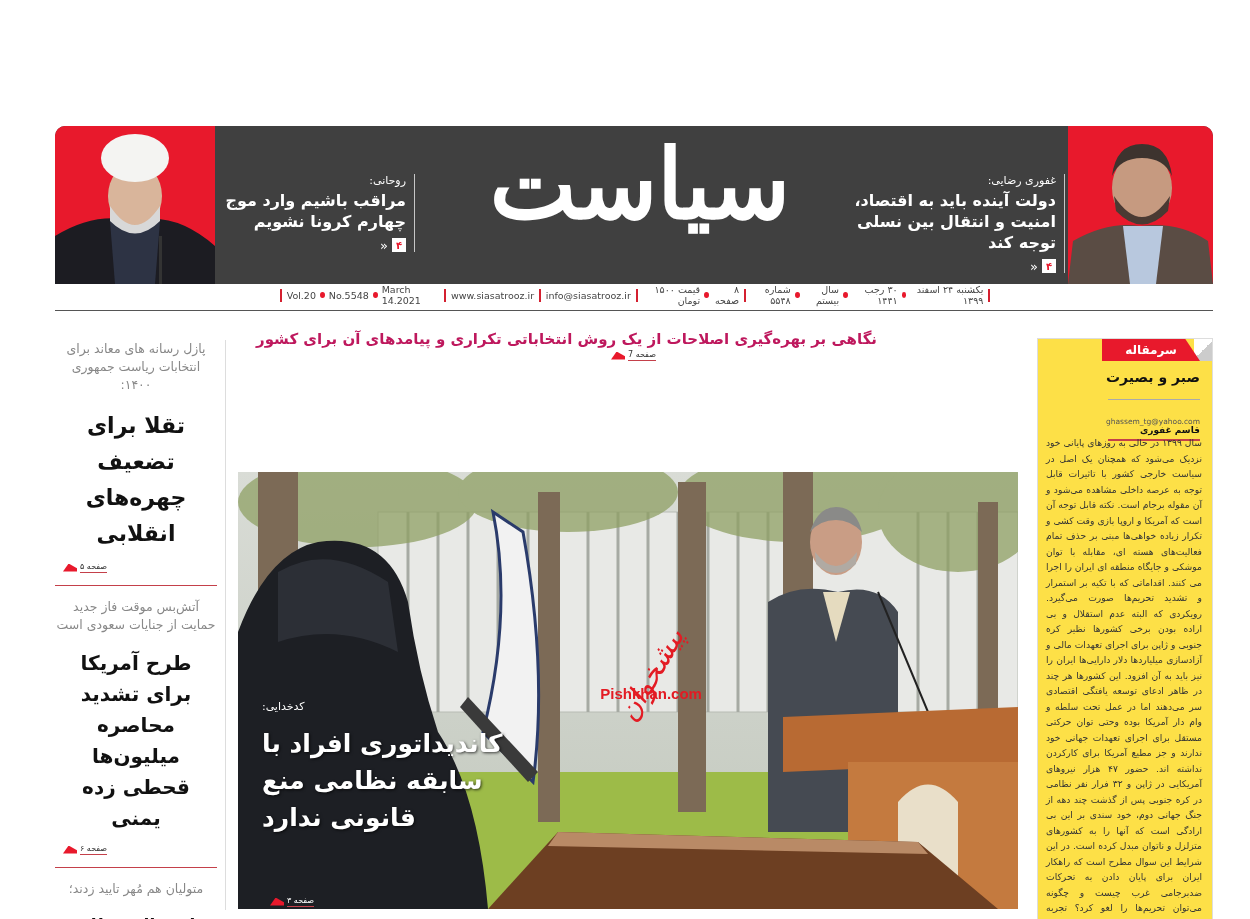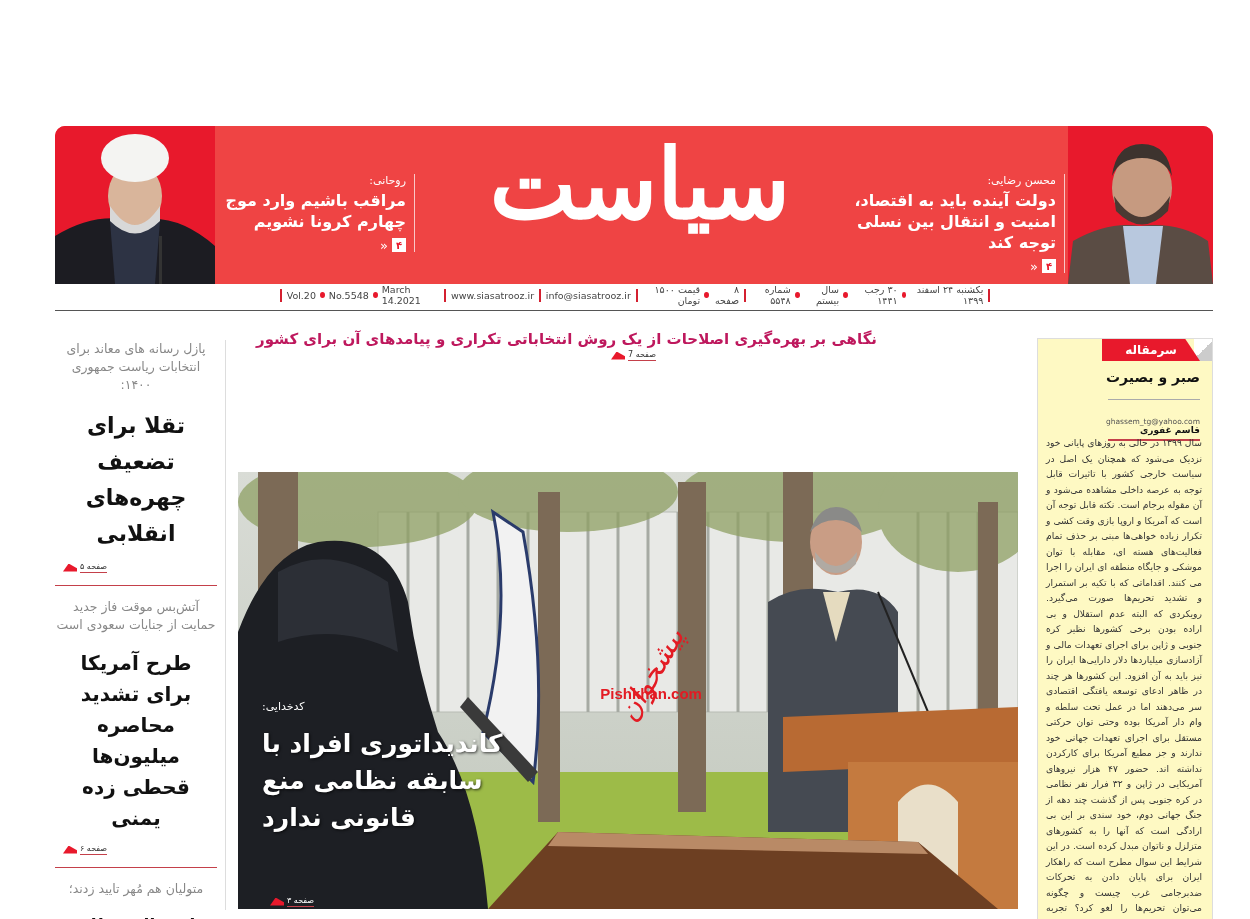--- a/index.html
+++ b/index.html
@@ -2,21 +2,21 @@
 <html><head>
 <meta charset="utf-8">
 <style>
   * { box-sizing: border-box; margin: 0; padding: 0; }
   html, body { width: 1250px; height: 919px; background: #ffffff; overflow: hidden; }
   body { font-family: "DejaVu Sans", sans-serif; color: #111; position: relative; }
 
   
   .masthead {
     position: absolute; left: 55px; top: 126px; width: 1158px; height: 158px;
-    background: #ef4444; border-radius: 10px 10px 0 0; overflow: hidden;
+    background: #404040; border-radius: 10px 10px 0 0; overflow: hidden;
   }
   .mh-photo { position: absolute; top: 0; bottom: 0; }
   .mh-photo.left { left: 0; width: 160px; }
   .mh-photo.right { right: 0; width: 145px; }
   .mh-photo svg { width: 100%; height: 100%; display: block; }
 
   .mh-teaser {
     position: absolute; top: 48px; direction: rtl; text-align: right; color: #fff;
     border-right: 1px solid rgba(255,255,255,0.7); padding-right: 8px;
   }
@@ -71,21 +71,21 @@
   .ph-head { font-size: 25px; font-weight: bold; line-height: 37px; text-shadow: 1px 1px 3px rgba(0,0,0,0.7); }
   .ph-pg { position: absolute; left: 262px; top: 886px; }
   .ph-pg .txt { color: #fff; }
   .watermark { position: absolute; left: 600px; top: 658px; text-align: center; color: #e31b23; direction: rtl; }
   .watermark .fa { font-family: "DejaVu Serif", serif; font-size: 28px; font-style: italic; transform: rotate(-60deg); display: block; margin-bottom: 4px; }
   .watermark .en { font-family: "Liberation Sans", sans-serif; font-size: 15px; font-weight: bold; direction: ltr; margin-top: -10px; }
 
   
   .ecol {
     position: absolute; left: 1037px; top: 338px; width: 176px; height: 581px;
-    border: 1px solid #ddd; border-bottom: none; direction: rtl; overflow: hidden; background: #fef9c3;
+    border: 1px solid #ddd; border-bottom: none; direction: rtl; overflow: hidden; background: #fde047;
   }
   .e-label {
     position: absolute; right: 12px; top: 0; width: 98px; height: 22px; background: #e8192c; color: #fff;
     font-size: 12px; font-weight: bold; display: flex; align-items: center; justify-content: center;
     clip-path: polygon(0 0, 85% 0, 100% 100%, 0 100%);
   }
   .e-fold { position: absolute; right: 0; top: 0; width: 18px; height: 22px; background: linear-gradient(135deg, #fff 50%, #ccc 50%); }
   .e-title { position: absolute; right: 12px; top: 30px; font-size: 14px; font-weight: bold; }
   .e-author-wrap { position: absolute; right: 12px; top: 60px; width: 92px; border-top: 1px solid #aaa; border-bottom: 2px solid #c4404a; padding: 18px 0 2px; text-align: right; }
   .e-author { font-size: 9px; font-weight: bold; }
@@ -116,21 +116,21 @@
       <span class="chev">«</span>
     </div>
   </div>
 
   <div class="logo">
     <div class="logo-main">سیاست روز</div>
 
   </div>
 
   <div class="mh-teaser right">
-    <div class="mh-kicker">محسن رضایی:</div>
+    <div class="mh-kicker">غفوری رضایی:</div>
     <div class="mh-head">دولت آینده باید به اقتصاد، امنیت و انتقال بین نسلی توجه کند</div>
     <div class="mh-page">
       <span class="num">۴</span>
       <span class="chev">«</span>
     </div>
   </div>
 
   <div class="mh-photo right">
     <svg viewBox="0 0 145 158" preserveAspectRatio="none">
       <rect width="145" height="158" fill="#e8192c"></rect>

